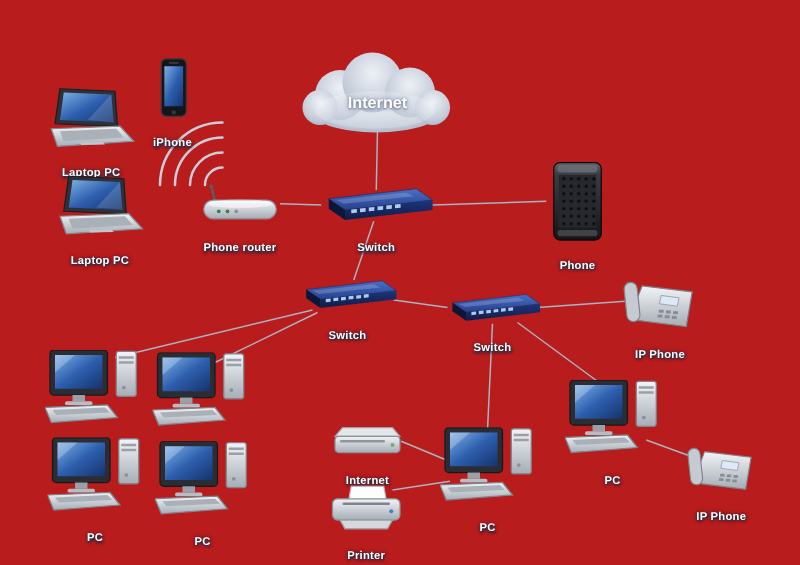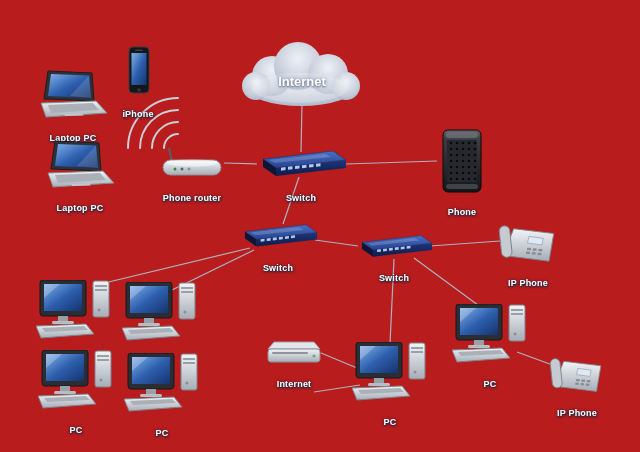--- a/index.html
+++ b/index.html
@@ -338,20 +338,30 @@
       <rect x="8" y="4" width="38" height="27" fill="url(#g-screen)"></rect>
       <polygon points="8,4 24,4 8,18" fill="#ffffff" opacity="0.25"></polygon>
       <rect x="22" y="36" width="10" height="5" fill="#9aa0a8"></rect>
       <rect x="16" y="41" width="22" height="3" rx="1.5" fill="#b8bdc4"></rect>
       <polygon points="0,46 50,44 58,54 5,58" fill="url(#g-metal)" stroke="#7c838c"></polygon>
       <polygon points="6,48 48,46 52,50 9,52" fill="#aab0b8"></polygon>
     </svg>
     <div class="node-label">PC</div>
   </div>
 
+  <div class="node" style="left:264px;top:388px;width:58px;">
+    <svg width="58" height="38" viewBox="0 0 58 38">
+      <polygon points="17,1 43,1 45,12 15,12" fill="#fdfdfd" stroke="#b8bdc4"></polygon>
+      <rect x="2" y="11" width="54" height="17" rx="4" fill="url(#g-metal)" stroke="#8a9098"></rect>
+      <rect x="10" y="14" width="38" height="2" rx="1" fill="#7d848d"></rect>
+      <circle cx="49" cy="21" r="1.6" fill="#4a7fbf"></circle>
+      <polygon points="8,28 50,28 46,35 12,35" fill="#d4d8dd" stroke="#9aa0a8"></polygon>
+    </svg>
+    <div class="node-label">Printer</div>
+  </div>
 
   <div class="node" style="left:548px;top:356px;width:58px;">
     <svg width="58" height="39" viewBox="0 0 62 44">
       <polygon points="16,6 58,11 53,40 5,34" fill="url(#g-metal)" stroke="#7c838c"></polygon>
       <rect x="2" y="3" width="11" height="33" rx="5.5" fill="#c6cad1" stroke="#7c838c" transform="rotate(-6 7 19)"></rect>
       <polygon points="32,14 47,16 45.5,23 30.5,21" fill="#dde9f5" stroke="#9099a5" stroke-width="0.7"></polygon>
       <g fill="#878d96">
         <rect x="30" y="26" width="4" height="2.5"></rect>
           <rect x="36" y="26.6" width="4" height="2.5"></rect>
           <rect x="42" y="27.2" width="4" height="2.5"></rect>

